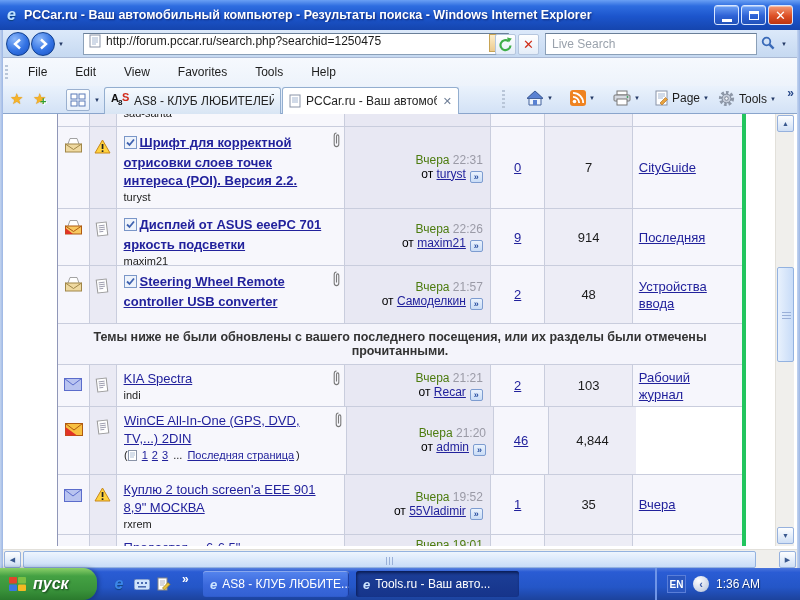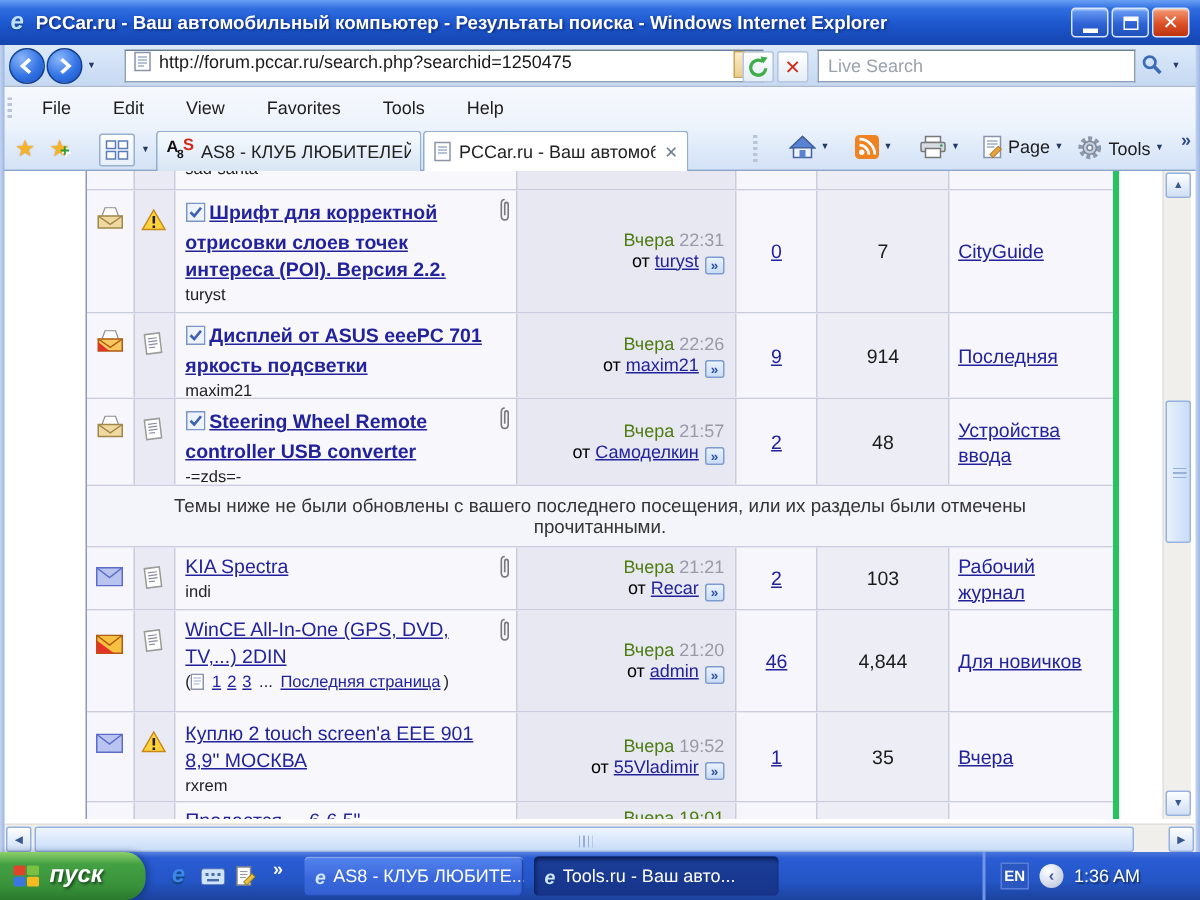--- a/index.html
+++ b/index.html
@@ -70,21 +70,21 @@
 .cb{display:inline-block;vertical-align:-2px;margin-right:3px}
 .t-author{font-size:11px;color:#222;margin-top:2px}
 .clip-ico{position:absolute;right:3px;top:5px}
 .day{color:#4d7c0f}.time{color:#9a9aa6}
 .from{color:#000000}
 .poster{font-size:12px}
 .golast{display:inline-block;width:13px;height:12px;margin-left:4px;background:linear-gradient(#eaf2fd,#c9dcf6);border:1px solid #7d9cd0;border-radius:2px;
  color:#2a50a0;font-size:9px;line-height:11px;text-align:center;font-weight:bold;vertical-align:-2px}
 .rep-link{font-size:13px}
 .forum-link{font-size:13px;line-height:17px}
-.notice-row{background:#f4f4fb;border-bottom:1px solid #c9cddd;text-align:center;padding:6px 28px;font-size:12.5px;font-weight:normal;color:#333}
+.notice-row{background:#f4f4fb;border-bottom:1px solid #c9cddd;text-align:center;padding:6px 28px;font-size:12.5px;font-weight:bold;color:#333}
 .pages{font-size:11px;color:#222;margin-top:2px}
 .pages a{margin:0 2px}
 
 .vscroll{position:absolute;left:775px;top:114px;width:19px;height:432px;background:#f0efec;border-left:1px solid #e2e0da}
 .sbtn{position:absolute;left:1px;width:17px;height:17px;border:1px solid #96b1dd;border-radius:2px;background:linear-gradient(#fdfeff,#cfdff5);display:flex;align-items:center;justify-content:center;font-size:7px;color:#39588f}
 .vthumb{position:absolute;left:1px;top:153px;width:17px;height:95px;border:1px solid #93b2e0;border-radius:2px;background:linear-gradient(90deg,#e8f1fd,#c8dcf8)}
 .hscroll{position:absolute;left:3px;top:549px;width:794px;height:19px;background:#f0efec;border-top:1px solid #e2e0da}
 .hbtn{position:absolute;top:1px;width:17px;height:17px;border:1px solid #96b1dd;border-radius:2px;background:linear-gradient(#fdfeff,#cfdff5);display:flex;align-items:center;justify-content:center;font-size:7px;color:#39588f}
 .hthumb{position:absolute;left:20px;top:1px;width:733px;height:17px;border:1px solid #93b2e0;border-radius:2px;background:linear-gradient(#eef5fe,#c8dcf8)}
 .gripv{position:absolute;left:4px;top:44px;width:9px;height:8px;background:repeating-linear-gradient(#9ab0d8 0 1px,transparent 1px 3px)}
@@ -367,21 +367,20 @@
                 <rect x="2" y="1.5" width="10" height="13" fill="#fff" stroke="#9a9a9a"></rect>
                 <path d="M4 4.5 H10 M4 6.5 H10 M4 8.5 H10 M4 10.5 H8" stroke="#8a8aa0" stroke-width="0.8"></path>
               </g>
             </svg>
           </div>
         <div class="cell c3">
           <span class="cb"><svg width="13" height="13">
                 <rect x="0.5" y="0.5" width="12" height="12" fill="#eef3fb" stroke="#7a96c8"></rect>
                 <path d="M3 6.5 L5.5 9 L10 3.5" fill="none" stroke="#3f62b0" stroke-width="1.8"></path>
               </svg></span><a class="t-title">Steering Wheel Remote controller USB converter</a>
-          <div class="t-author">-=zds=-</div>
           <span class="clip-ico"><svg width="9" height="16">
                 <path d="M4.5 1 C3 1 2.2 2.2 2.2 3.8 L2.2 12 C2.2 13.6 3.2 14.6 4.5 14.6 C5.8 14.6 6.8 13.6 6.8 12 L6.8 4.5 C6.8 3.4 6.3 2.9 5.6 2.9 C4.9 2.9 4.5 3.5 4.5 4.5 L4.5 11.5" fill="none" stroke="#7a7a7a" stroke-width="1.1"></path>
               </svg></span>
         </div>
         <div class="cell c4">
           <div><span class="day">Вчера</span> <span class="time">21:57</span></div>
           <div><span class="from">от</span> <a class="poster">Самоделкин</a><span class="golast">»</span></div>
         </div>
         <div class="cell c5">
             <a class="rep-link">2</a>
@@ -466,23 +465,20 @@
         </div>
         <div class="cell c4">
           <div><span class="day">Вчера</span> <span class="time">21:20</span></div>
           <div><span class="from">от</span> <a class="poster">admin</a><span class="golast">»</span></div>
         </div>
         <div class="cell c5">
             <a class="rep-link">46</a>
           </div>
         <div class="cell c6">
             <span>4,844</span>
-          </div>
-        <div class="cell c7">
-            <a class="forum-link">Для новичков</a>
           </div>
       </div>
 
       <div class="t-row" style="height:60px">
         <div class="cell c1" style="padding-top:14px">
             <svg width="18" height="13">
               <rect x="0.5" y="0.5" width="17" height="12" fill="#b9c4f0" stroke="#5b6ccb"></rect>
               <path d="M0.5 0.5 L9 7 L17.5 0.5" fill="none" stroke="#5b6ccb"></path>
             </svg>
           </div>

